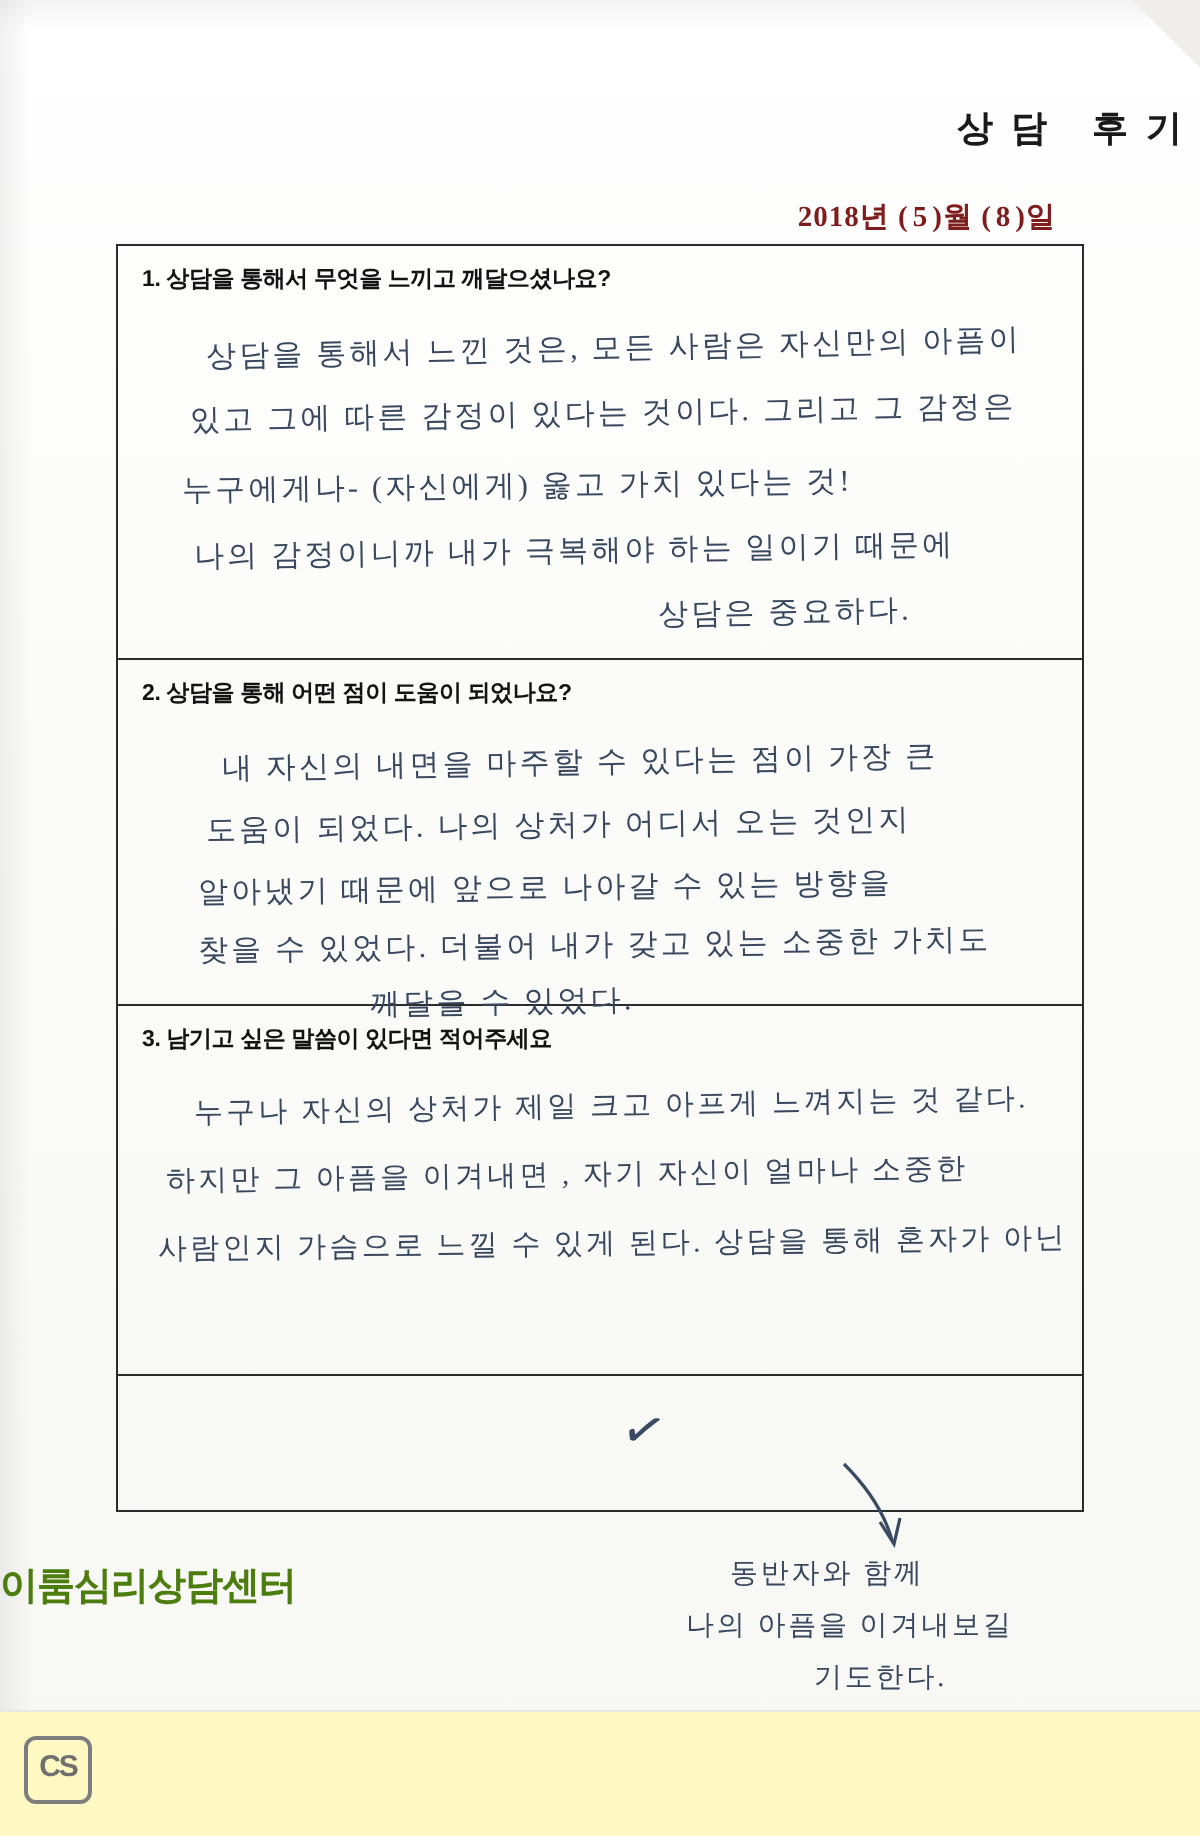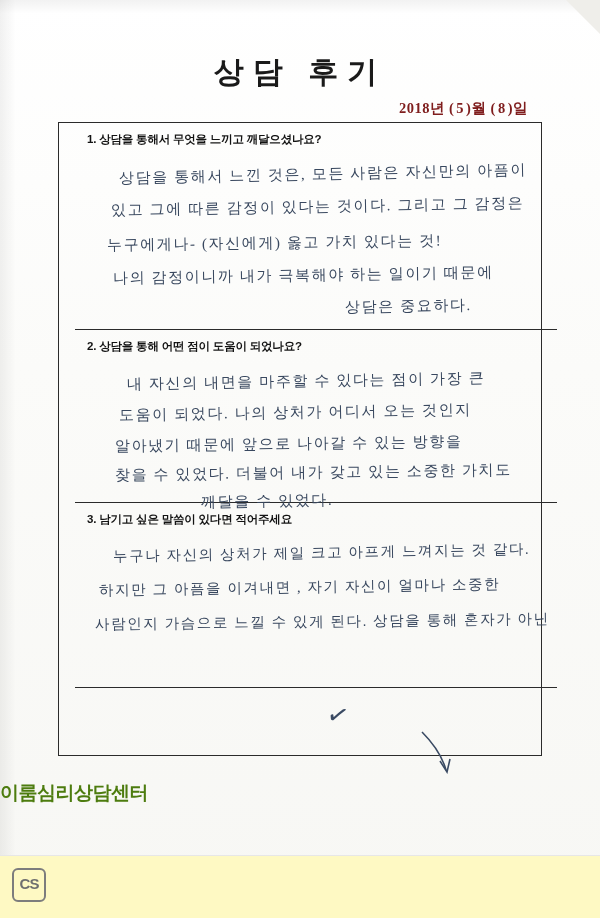--- a/index.html
+++ b/index.html
@@ -24,22 +24,22 @@
     position: absolute;
     left: 0; top: 0; right: 0; bottom: 0;
     background:
       linear-gradient(180deg, #ffffff 0%, #fbfbf9 40%, #f7f7f4 100%);
   }
   .title {
     position: absolute;
     top: 52px;
     left: 0;
     width: 100%;
-    text-align: center;
-    font-size: 30px;
+    text-align: right;
+    font-size: 18px;
     font-weight: bold;
     letter-spacing: 9px;
     color: #1a1a1a;
     font-family: "Liberation Serif", serif;
   }
   .date-line {
     position: absolute;
     top: 99px;
     right: 72px;
     font-size: 14.5px;
@@ -56,21 +56,21 @@
     position: absolute;
     left: 58px;
     top: 122px;
     width: 484px;
     height: 634px;
     border: 1.4px solid #2b2b2b;
     box-sizing: border-box;
   }
   .section {
     position: absolute;
-    left: 16px;
+    left: 0;
     width: 100%;
     box-sizing: border-box;
   }
   .sec1 { top: 0; height: 207px; border-bottom: 1.4px solid #2b2b2b; }
   .sec2 { top: 207px; height: 173px; border-bottom: 1.4px solid #2b2b2b; }
   .sec3 { top: 380px; height: 185px; border-bottom: 1.4px solid #2b2b2b; }
   .sec-consent { top: 565px; height: 67px; }
 
   .q-label {
     position: absolute;
@@ -267,17 +267,22 @@
     </div>
   </div>
 
   <svg class="arrow" viewBox="0 0 40 44">
     <path d="M6 2 C 18 14, 26 26, 30 40" stroke="#3a4a63" stroke-width="1.6" fill="none"></path>
     <path d="M24 31 L31 42 L34 29" stroke="#3a4a63" stroke-width="1.6" fill="none"></path>
   </svg>
 
   <div class="center-name">이룸심리상담센터</div>
 
+  <div class="side-note">
+    <div>동반자와 함께</div>
+    <div>나의 아픔을 이겨내보길</div>
+    <div>기도한다.</div>
+  </div>
 
   <div class="footer">
     <div class="cs-logo">CS</div>
   </div>
 </div>
 
 </body></html>

